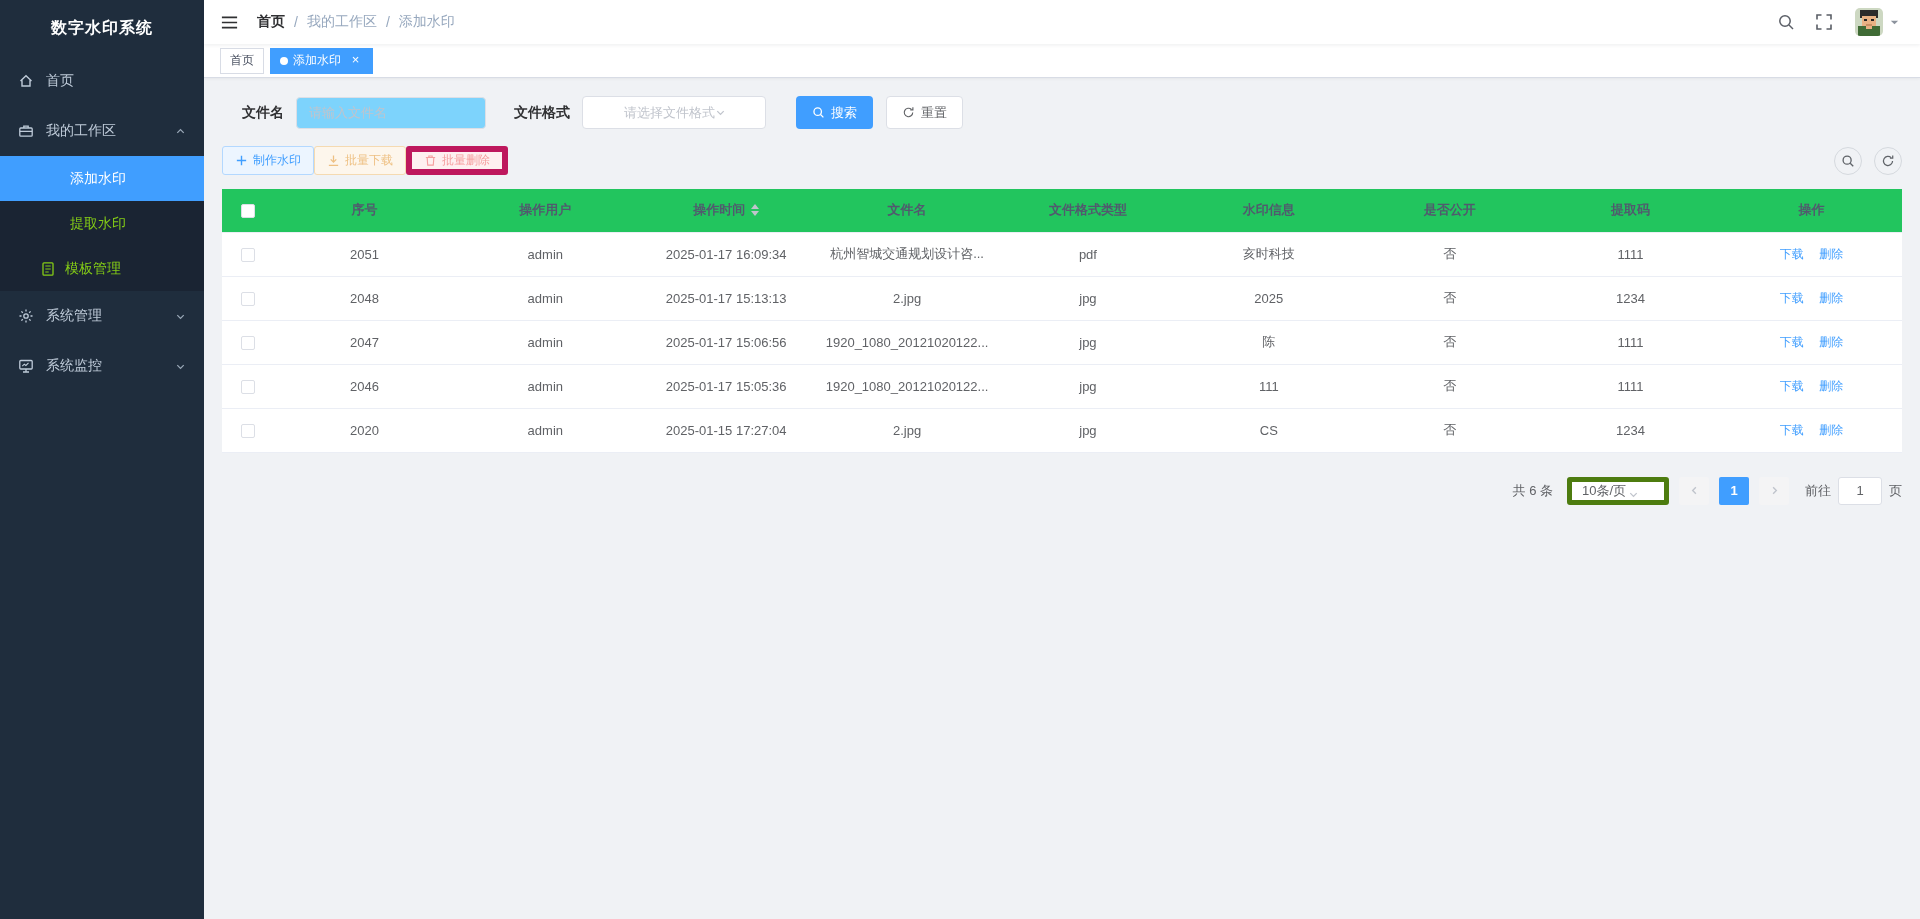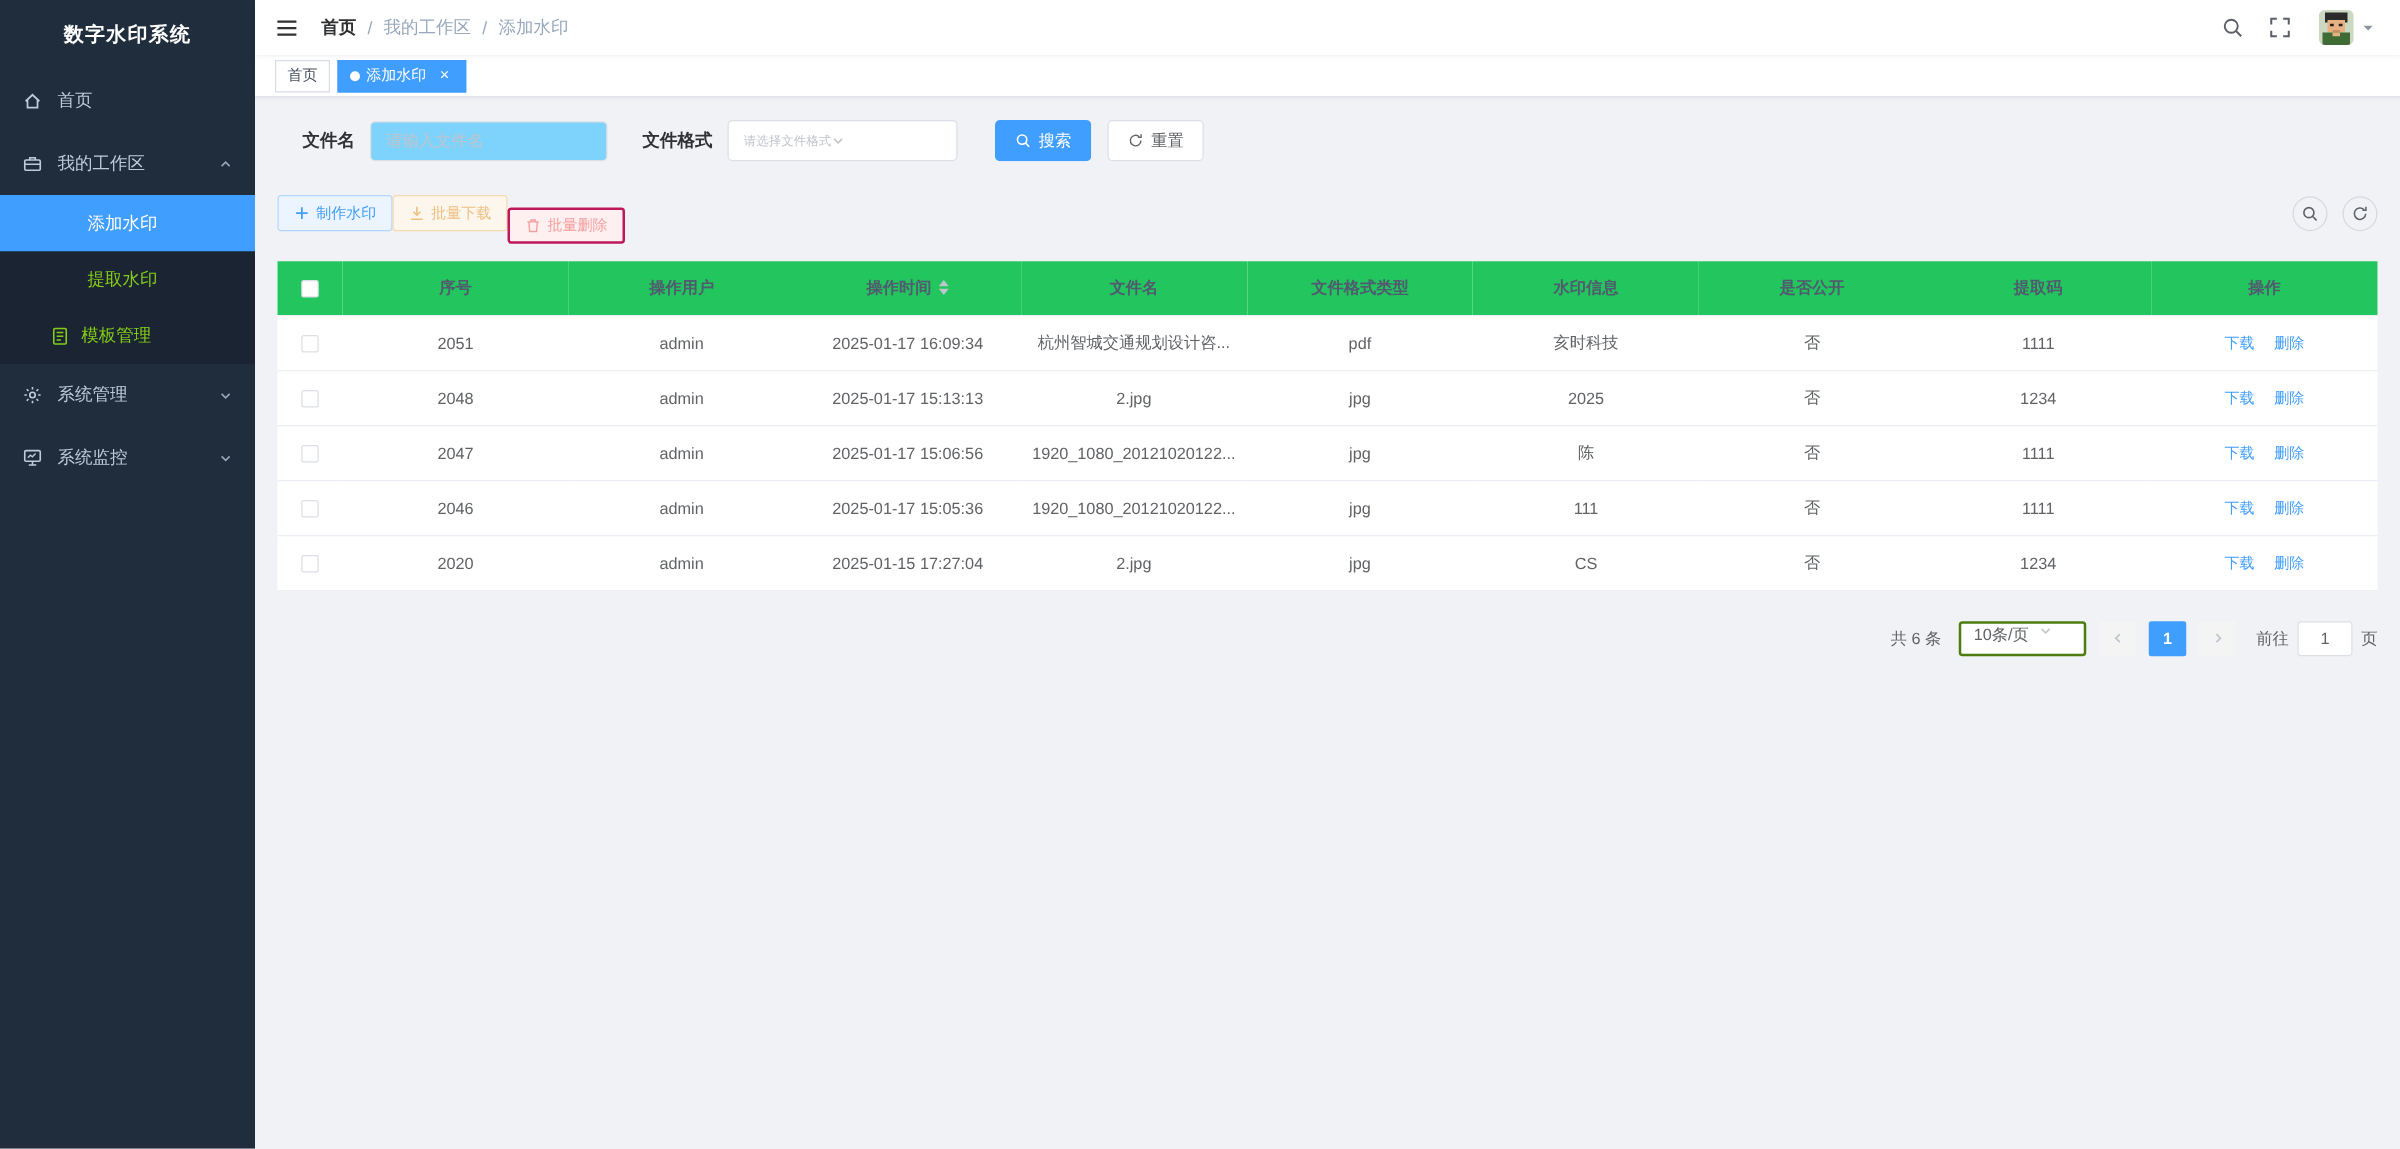--- a/index.html
+++ b/index.html
@@ -49,55 +49,55 @@
   .tag-close { margin-left:7px; width:15px; height:15px; line-height:13px; text-align:center; border-radius:50%; font-size:13px; cursor:pointer; }
 
   
   .content { flex:1; padding:16px 18px; overflow:hidden; }
 
   .filter-row { display:flex; align-items:center; margin:2px 0 0 20px; }
   .filter-label { font-weight:bold; font-size:14px; color:#303133; margin-right:12px; white-space:nowrap; }
   .t-input { width:190px; height:16px; border:1px solid #dcdfe6; border-radius:4px; background:#7dd3fc; padding:15px 12px; font-size:13px; color:#606266; outline:none; }
   .t-input::placeholder { color:#c0c4cc; }
   .input-gap { margin-right:28px; }
-  .select-box { width:184px; height:33px; border:1px solid #dcdfe6; border-radius:4px; background:#fff; padding:0 10px 0 12px; display:flex; align-items:center; justify-content:flex-start; color:#c0c4cc; font-size:10px; cursor:pointer; margin-right:30px; }
+  .select-box { width:184px; height:33px; border:1px solid #dcdfe6; border-radius:4px; background:#fff; padding:0 10px 0 12px; display:flex; align-items:center; justify-content:center; color:#c0c4cc; font-size:13px; cursor:pointer; margin-right:30px; }
   .caret-dn { width:11px; height:11px; color:#c0c4cc; display:inline-flex; }
   .caret-dn svg { width:100%; height:100%; }
 
   .btn { height:33px; display:inline-flex; align-items:center; gap:6px; border-radius:4px; font-size:13px; padding:0 15px; cursor:pointer; border:1px solid transparent; white-space:nowrap; }
   .btn-ic { width:13px; height:13px; display:inline-flex; }
   .btn-ic svg { width:100%; height:100%; }
   .btn-primary { background:#409EFF; color:#fff; }
   .btn-plain { background:#fff; border-color:#dcdfe6; color:#606266; margin-left:13px; }
 
   .toolbar-row { display:flex; align-items:center; margin-top:17px; gap:0; }
   .btn-sm { height:29px; padding:0 12px; font-size:12px; border-radius:3px; display:inline-flex; align-items:center; gap:5px; white-space:nowrap; }
   .btn-create { background:#ecf5ff; border:1px solid #b3d8ff; color:#409EFF; cursor:pointer; }
   .btn-download { background:#fdf6ec; border:1px solid #f5dab1; color:#eec083; cursor:not-allowed; }
-  .btn-delete { background:#fef0f0; border:2px solid #be185d; color:#f59e9e; cursor:not-allowed;margin-top:20px; }
+  .btn-delete { background:#fef0f0; border:6px solid #be185d; color:#f59e9e; cursor:not-allowed; }
   .toolbar-right { margin-left:auto; display:flex; gap:12px; }
   .circle-btn { width:28px; height:28px; border:1px solid #d5d9de; border-radius:50%; display:flex; align-items:center; justify-content:center; color:#5f6368; cursor:pointer; background:transparent; }
   .circle-btn .btn-ic { width:14px; height:14px; }
 
   
   .table-wrap { margin-top:14px; background:#fff; }
   table { width:100%; border-collapse:collapse; table-layout:fixed; }
   thead th { height:43px; font-size:13px; color:#515a6e; font-weight:bold; border-bottom:1px solid #ebeef5; background:#22c55e; text-align:center; }
   tbody td { height:44px; font-size:13px; color:#606266; border-bottom:1px solid #ebeef5; text-align:center; white-space:nowrap; overflow:hidden; text-overflow:ellipsis; }
   .cb { width:14px; height:14px; border:1px solid #dcdfe6; border-radius:2px; display:inline-block; background:#fff; cursor:pointer; vertical-align:middle; }
   .sort-caret { display:inline-flex; flex-direction:column; margin-left:6px; vertical-align:middle; cursor:pointer; }
   .caret-up { width:0; height:0; border-left:4px solid transparent; border-right:4px solid transparent; border-bottom:5px solid #c0c4cc; margin-bottom:2px; }
   .caret-down-s { width:0; height:0; border-left:4px solid transparent; border-right:4px solid transparent; border-top:5px solid #c0c4cc; }
   .th-sort { display:inline-flex; align-items:center; }
   .link { color:#409EFF; font-size:12px; cursor:pointer; margin:0 6px; }
 
   
   .pagination { display:flex; align-items:center; justify-content:flex-end; margin-top:24px; font-size:13px; color:#606266; }
   .pg-total { margin-right:14px; white-space:nowrap; }
-  .pg-size { width:102px; height:28px; border:2px solid #4d7c0f; border-radius:3px; display:flex; align-items:flex-start; justify-content:space-between; padding:0 25px 0 10px; background:#fff; color:#606266; cursor:pointer; }
+  .pg-size { width:102px; height:28px; border:5px solid #4d7c0f; border-radius:3px; display:flex; align-items:flex-end; justify-content:space-between; padding:0 25px 0 10px; background:#fff; color:#606266; cursor:pointer; }
   .pg-arrow { width:30px; height:28px; background:#f4f4f5; border-radius:2px; display:flex; align-items:center; justify-content:center; color:#c0c4cc; margin-left:10px; cursor:pointer; }
   .pg-arrow svg { width:11px; height:11px; }
   .pg-num { min-width:30px; height:28px; background:#409EFF; color:#fff; border-radius:2px; display:flex; align-items:center; justify-content:center; margin-left:10px; font-weight:600; cursor:pointer; }
   .pg-goto { margin-left:16px; display:flex; align-items:center; gap:7px; white-space:nowrap; }
   .pg-input { width:44px; height:28px; border:1px solid #dcdfe6; border-radius:3px; text-align:center; font-size:13px; color:#606266; outline:none; background:#fff; }
 </style>
 </head>
 <body>
 
 <div class="app">

